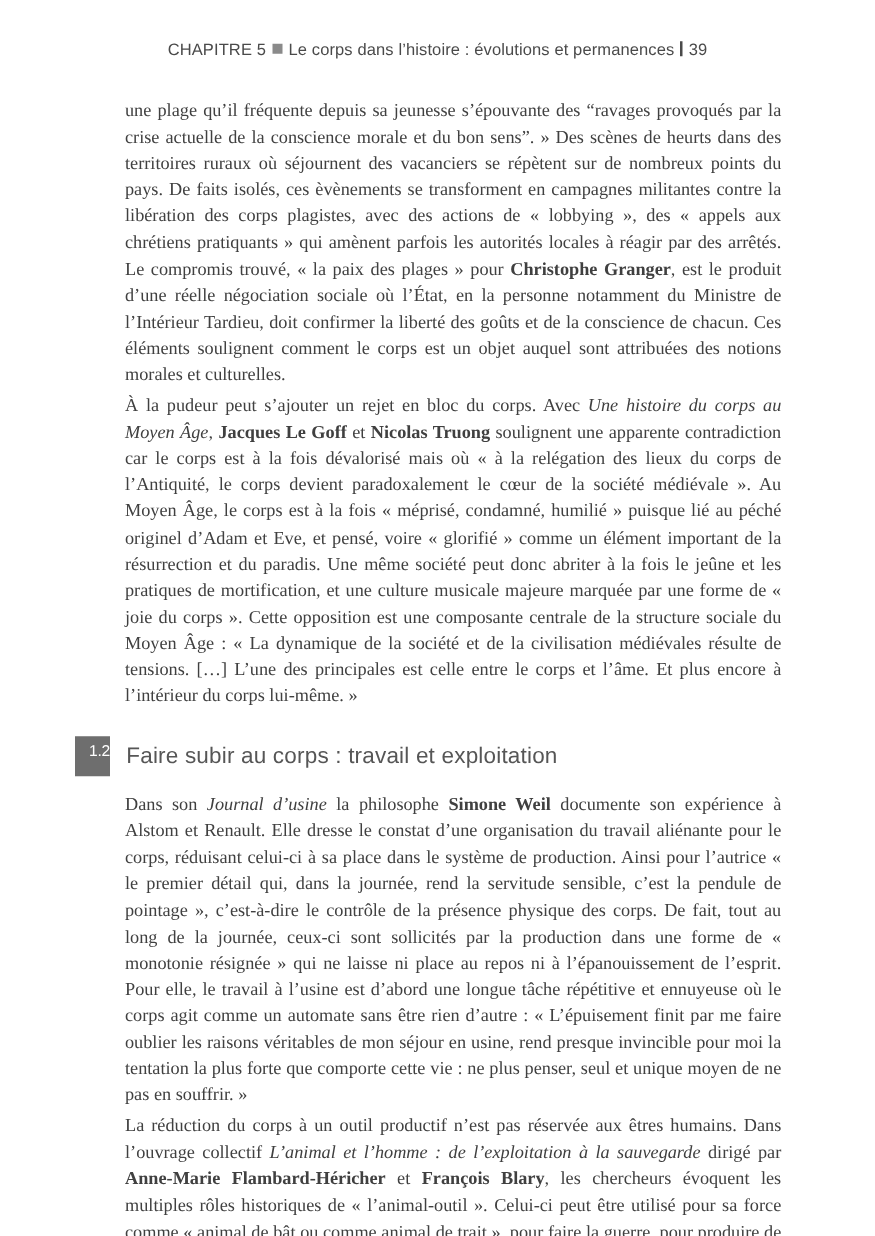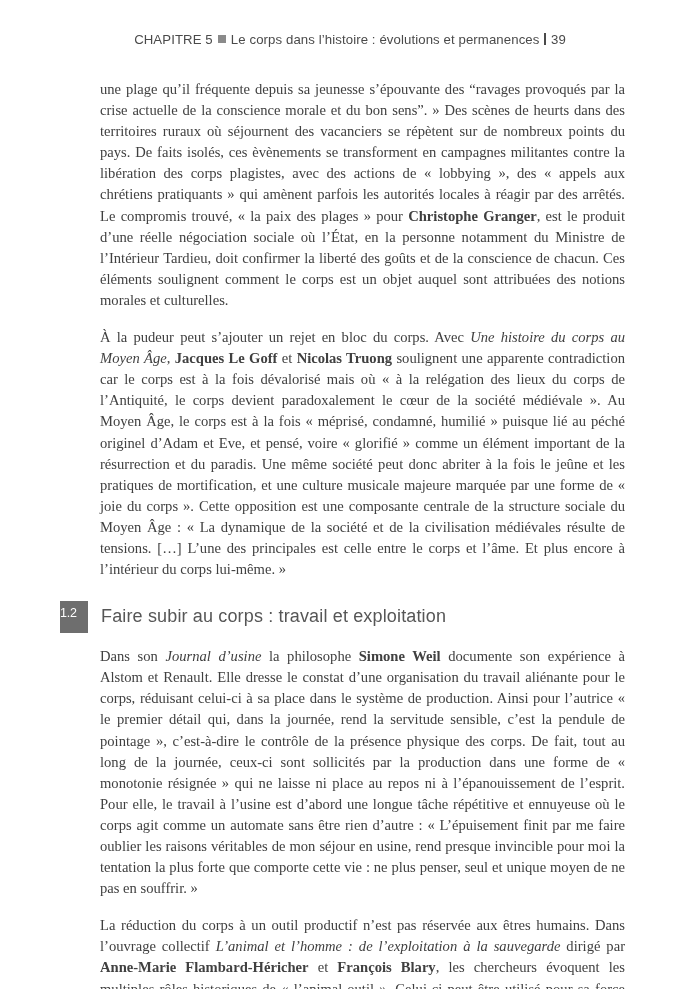--- a/index.html
+++ b/index.html
@@ -71,42 +71,42 @@
   p.body {
     margin: 0 0 0 0;
     text-align: justify;
     text-justify: inter-word;
     font-size: 14.6px;
     line-height: 21.1px;
     hyphens: manual;
     color: #404040;
   }
   p.body + p.body {
-    margin-top: 16px;
+    margin-top: 4px;
   }
   b, strong { font-weight: bold; }
   i, em { font-style: italic; }
 
   
   .section-heading {
     position: relative;
     display: block;
     margin: 21px 0 9px -40px;
     height: 36px;
   }
   .sec-badge {
     display: inline-block;
     width: 28px;
     height: 32px;
     line-height: 24px;
     background: #6e6e6e;
     color: #ffffff;
     font-family: "Liberation Sans", "DejaVu Sans", sans-serif;
     font-size: 12.5px;
-    text-align: left;
+    text-align: right;
     vertical-align: 11px;
     letter-spacing: -0.2px;
   }
   .sec-title {
     display: inline-block;
     margin-left: 13px;
     font-family: "Liberation Sans", "DejaVu Sans", sans-serif;
     font-weight: normal;
     font-size: 18px;
     line-height: 30px;

